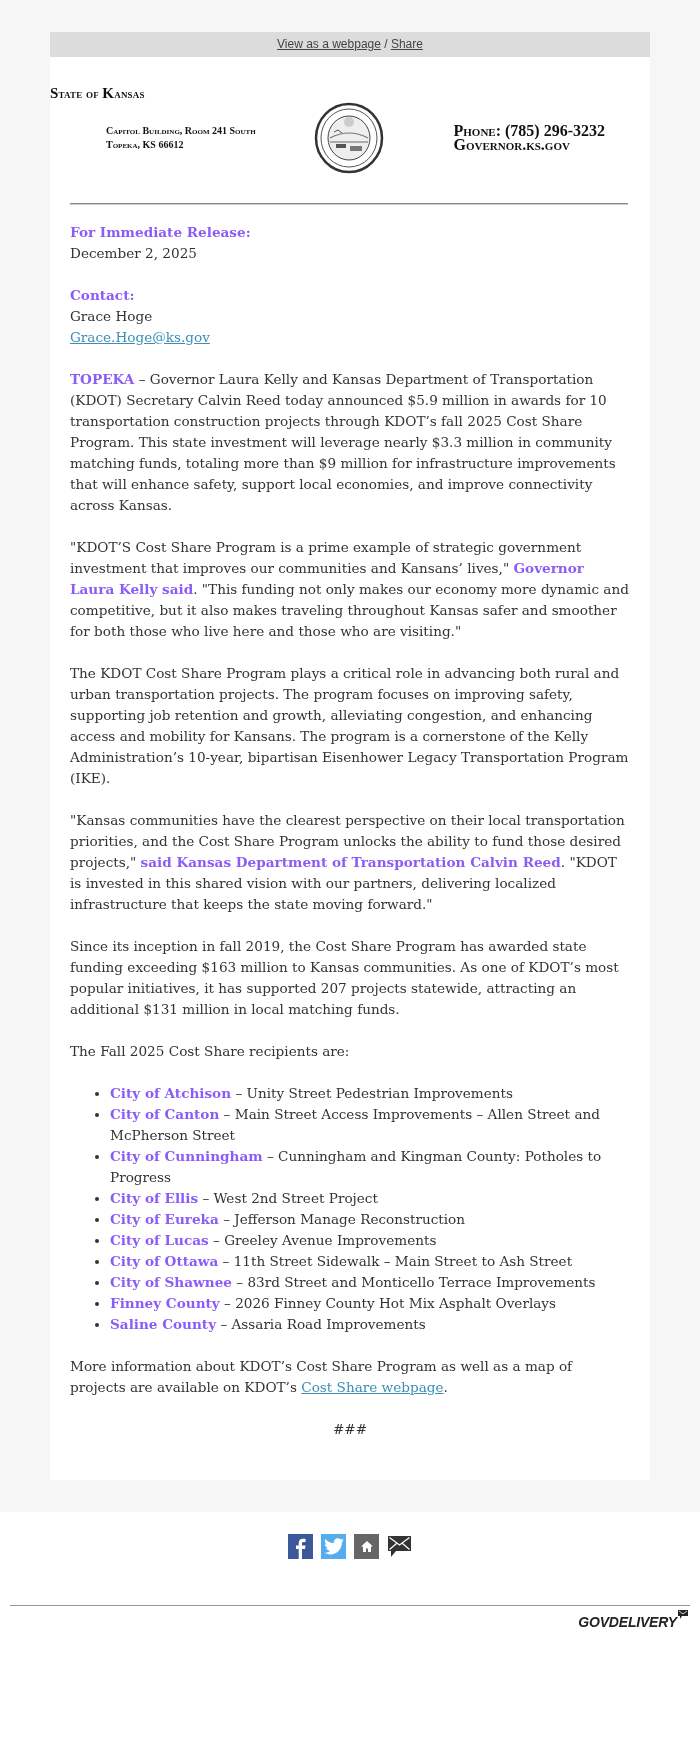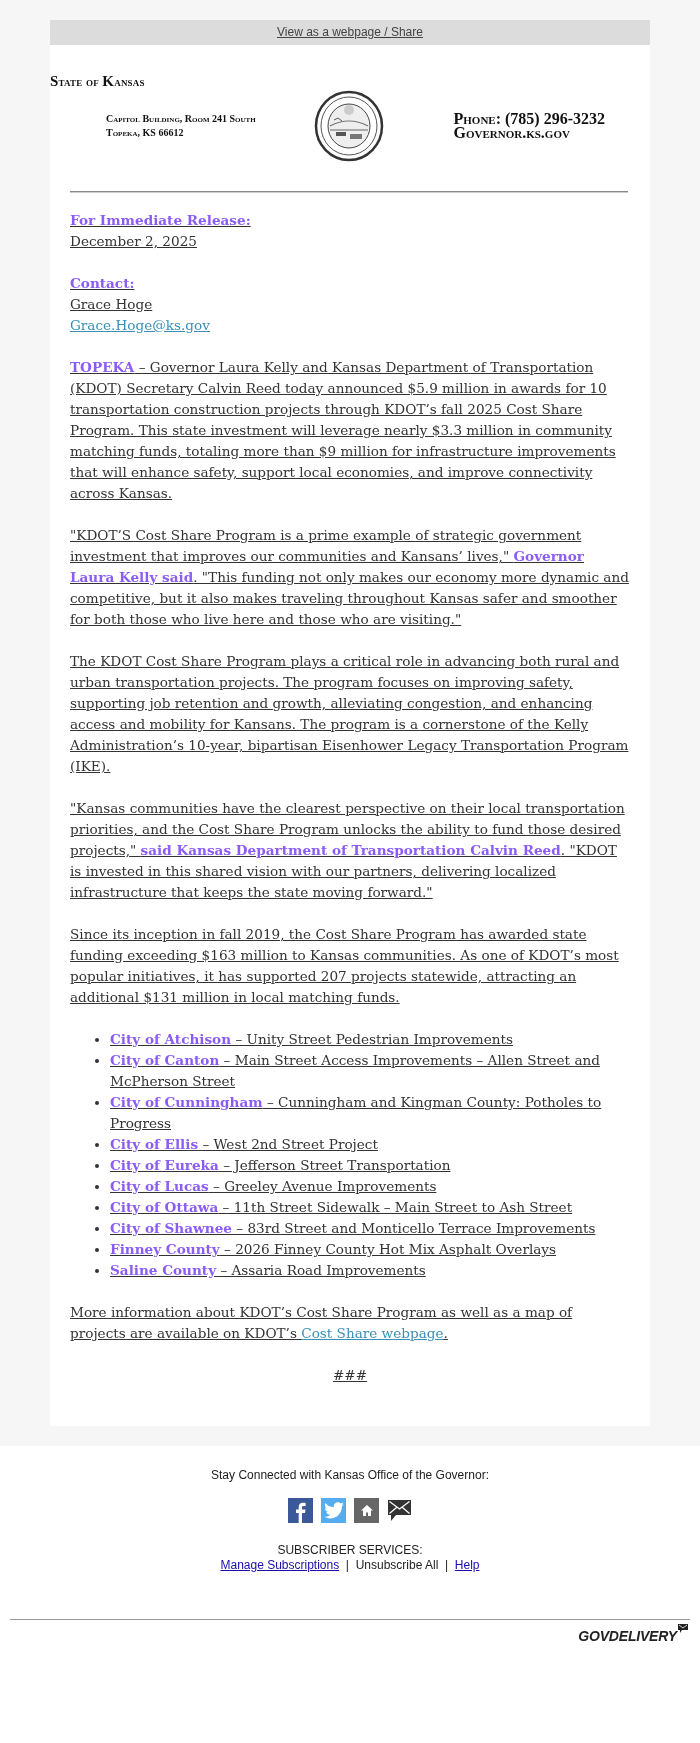--- a/index.html
+++ b/index.html
@@ -1,18 +1,18 @@
 <!DOCTYPE html>
 <html><head>
 <meta charset="utf-8">
 <style>
   html, body { margin: 0; padding: 0; }
   body { width: 700px; background: #ffffff; font-family: "DejaVu Serif", serif; color: #333; }
   .outer { background: #f6f6f6; padding: 20px 0 20px 0; }
-  .card { width: 600px; margin: 0 auto; background: #ffffff; text-decoration: underline; }
+  .card { width: 600px; margin: 12px auto; background: #ffffff; }
   .topbar { background: #dcdcdc; height: 25px; text-align: center; font-family: "Liberation Sans", sans-serif; font-size: 12px; line-height: 25px; color: #444; }
   .topbar a { color: #444; text-decoration: underline; }
 
   .letterhead { position: relative; height: 153px; }
   .lh-title { position: absolute; top: 28px; left: 0; width: 600px; font-family: "Liberation Serif", serif; font-weight: bold; font-size: 13px; font-variant: small-caps; color: #111; letter-spacing: 0.2px; }
   .lh-title span.big { font-size: 15px; }
   .lh-left { position: absolute; top: 67px; left: 56px; font-family: "Liberation Serif", serif; font-weight: bold; font-size: 10px; line-height: 14px; font-variant: small-caps; color: #111; }
   .lh-right { position: absolute; top: 67px; right: 45px; text-align: left; font-family: "Liberation Serif", serif; font-weight: bold; font-size: 16px; line-height: 14px; font-variant: small-caps; color: #111; }
   .seal { position: absolute; top: 45px; left: 264px; width: 70px; height: 72px; }
   .lh-gov { position: absolute; top: 120px; left: 0; width: 600px; text-align: center; font-family: "Liberation Serif", serif; font-weight: bold; font-size: 12px; font-variant: small-caps; color: #111; }
@@ -83,42 +83,42 @@
         <span>Grace Hoge</span><br>
         <a class="link">Grace.Hoge@ks.gov</a>
       </p>
 
 
       <p><b>TOPEKA</b><span> – Governor Laura Kelly and Kansas Department of Transportation (KDOT) Secretary Calvin Reed today announced $5.9 million in awards for 10 transportation construction projects through KDOT’s fall 2025 Cost Share Program. This state investment will leverage nearly $3.3 million in community matching funds, totaling more than $9 million for infrastructure improvements that will enhance safety, support local economies, and improve connectivity across Kansas.</span></p>
       <p><span>"KDOT’S Cost Share Program is a prime example of strategic government investment that improves our communities and Kansans’ lives," </span><b>Governor Laura Kelly said</b><span>. "This funding not only makes our economy more dynamic and competitive, but it also makes traveling throughout Kansas safer and smoother for both those who live here and those who are visiting."</span></p>
       <p>The KDOT Cost Share Program plays a critical role in advancing both rural and urban transportation projects. The program focuses on improving safety, supporting job retention and growth, alleviating congestion, and enhancing access and mobility for Kansans. The program is a cornerstone of the Kelly Administration’s 10-year, bipartisan Eisenhower Legacy Transportation Program (IKE).</p>
       <p><span>"Kansas communities have the clearest perspective on their local transportation priorities, and the Cost Share Program unlocks the ability to fund those desired projects," </span><b>said Kansas Department of Transportation Calvin Reed</b><span>. "KDOT is invested in this shared vision with our partners, delivering localized infrastructure that keeps the state moving forward."</span></p>
       <p>Since its inception in fall 2019, the Cost Share Program has awarded state funding exceeding $163 million to Kansas communities. As one of KDOT’s most popular initiatives, it has supported 207 projects statewide, attracting an additional $131 million in local matching funds.</p>
+      <p>The Fall 2025 Cost Share recipients are:</p>
 
       <ul class="recipients">
         <li><b>City of Atchison</b><span> – Unity Street Pedestrian Improvements</span></li>
         <li><b>City of Canton</b><span> – Main Street Access Improvements – Allen Street and McPherson Street</span></li>
         <li><b>City of Cunningham</b><span> – Cunningham and Kingman County: Potholes to Progress</span></li>
         <li><b>City of Ellis</b><span> – West 2nd Street Project</span></li>
-        <li><b>City of Eureka</b><span> – Jefferson Street Transportation</span></li>
+        <li><b>City of Eureka</b><span> – Jefferson Manage Reconstruction</span></li>
         <li><b>City of Lucas</b><span> – Greeley Avenue Improvements</span></li>
         <li><b>City of Ottawa</b><span> – 11th Street Sidewalk – Main Street to Ash Street</span></li>
         <li><b>City of Shawnee</b><span> – 83rd Street and Monticello Terrace Improvements</span></li>
         <li><b>Finney County</b><span> – 2026 Finney County Hot Mix Asphalt Overlays</span></li>
         <li><b>Saline County</b><span> – Assaria Road Improvements</span></li>
       </ul>
 
       <p><span>More information about KDOT’s Cost Share Program as well as a map of projects are available on KDOT’s </span><a class="link">Cost Share webpage</a><span>.</span></p>
       <div class="endmark">###</div>
     </div>
   </div>
 </div>
 
 <div class="footer">
-  <div class="stay">Stay Connected with Kansas Office of the Governor:</div>
   <div class="social">
     <div class="icon-box fb">
       <svg width="25" height="25" viewBox="0 0 25 25">
           <path d="M14 25 V15 H17 L17.5 11.5 H14 V9.5 C14 8.5 14.4 8 15.6 8 H17.6 V5 C17 4.9 16 4.8 15 4.8 C12.3 4.8 10.7 6.3 10.7 9.2 V11.5 H8 V15 H10.7 V25 Z" fill="#fff"></path>
         </svg>
     </div>
     <div class="icon-box tw">
       <svg width="20" height="17" viewBox="0 0 24 20">
           <path d="M24 2.4c-.9.4-1.8.6-2.8.8 1-.6 1.8-1.6 2.2-2.7-1 .6-2 1-3.1 1.2C19.4.7 18.1 0 16.6 0c-2.7 0-4.9 2.2-4.9 4.9 0 .4 0 .8.1 1.1C7.7 5.8 4.1 3.9 1.7.9c-.4.7-.7 1.6-.7 2.5 0 1.7.9 3.2 2.2 4.1-.8 0-1.6-.2-2.2-.6v.1c0 2.4 1.7 4.4 3.9 4.8-.4.1-.8.2-1.3.2-.3 0-.6 0-.9-.1.6 2 2.4 3.4 4.6 3.4-1.7 1.3-3.8 2.1-6.1 2.1-.4 0-.8 0-1.2-.1 2.2 1.4 4.8 2.2 7.5 2.2 9.1 0 14-7.5 14-14v-.6c1-.7 1.8-1.6 2.5-2.5z" fill="#fff"></path>
         </svg>
@@ -128,26 +128,20 @@
           <path d="M6 0 L12 5.5 H10 V11 H7 V7.5 H5 V11 H2 V5.5 H0 Z" fill="#fff"></path>
         </svg>
     </div>
     <div class="icon-box">
       <svg width="25" height="25" viewBox="0 0 25 25">
           <path d="M1 2 H24 V17 H9 L4 23 V17 H1 Z" fill="#333"></path>
           <path d="M2.5 3.5 L12.5 11 L22.5 3.5 M2.5 15.5 L9.5 9.5 M22.5 15.5 L15.5 9.5" stroke="#fff" stroke-width="1.2" fill="none"></path>
         </svg>
     </div>
   </div>
-  <div class="subs">
-    <div>SUBSCRIBER SERVICES:</div>
-    <div>
-      <a>Manage Subscriptions</a><span style="white-space:pre">  |  </span><span>Unsubscribe All</span><span style="white-space:pre">  |  </span><a>Help</a>
-    </div>
-  </div>
   <div class="hr2"></div>
   <div class="fine">
 
     <div class="gd-logo"><span>GOVDELIVERY</span><svg width="10" height="9" viewBox="0 0 10 9" style="vertical-align:top;margin-left:1px;margin-top:-6px">
           <path d="M0 0 H10 V6 H4 L2 9 V6 H0 Z" fill="#222"></path>
           <path d="M1 1 L5 4 L9 1" stroke="#fff" stroke-width="0.8" fill="none"></path>
         </svg></div>
   </div>
 </div>
 

